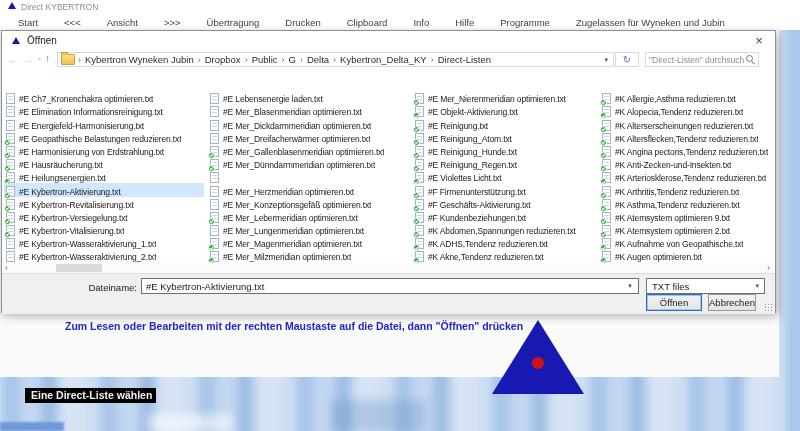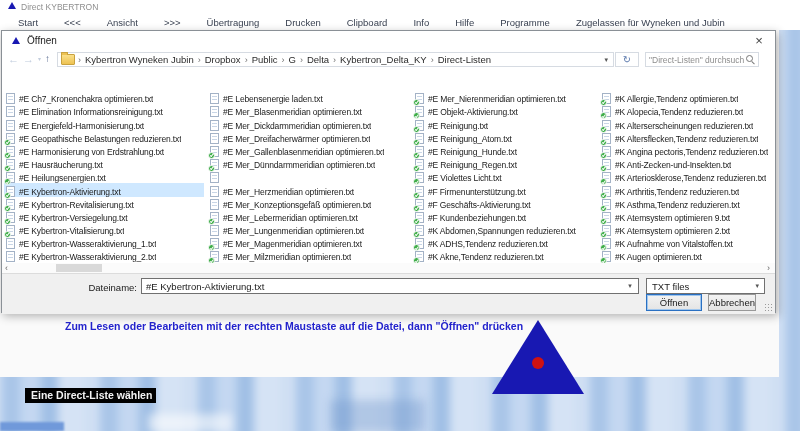--- a/index.html
+++ b/index.html
@@ -402,21 +402,21 @@
             <span class="badge"></span>
           </span>
           <span class="file-name">#K Akne,Tendenz reduzieren.txt</span>
         </div>
       </div>
     <div class="file-col col3">
         <div class="file-row">
           <span class="file-icon synced">
             <span class="badge"></span>
           </span>
-          <span class="file-name">#K Allergie,Tendenz optimieren.txt</span>
+          <span class="file-name">#K Allergie,Asthma reduzieren.txt</span>
         </div>
         <div class="file-row">
           <span class="file-icon synced">
             <span class="badge"></span>
           </span>
           <span class="file-name">#K Alopecia,Tendenz reduzieren.txt</span>
         </div>
         <div class="file-row">
           <span class="file-icon synced">
             <span class="badge"></span>
@@ -468,21 +468,21 @@
         <div class="file-row">
           <span class="file-icon synced">
             <span class="badge"></span>
           </span>
           <span class="file-name">#K Atemsystem optimieren 2.txt</span>
         </div>
         <div class="file-row">
           <span class="file-icon synced">
             <span class="badge"></span>
           </span>
-          <span class="file-name">#K Aufnahme von Vitalstoffen.txt</span>
+          <span class="file-name">#K Aufnahme von Geopathische.txt</span>
         </div>
         <div class="file-row">
           <span class="file-icon synced">
             <span class="badge"></span>
           </span>
           <span class="file-name">#K Augen optimieren.txt</span>
         </div>
       </div>
   </div>
 

